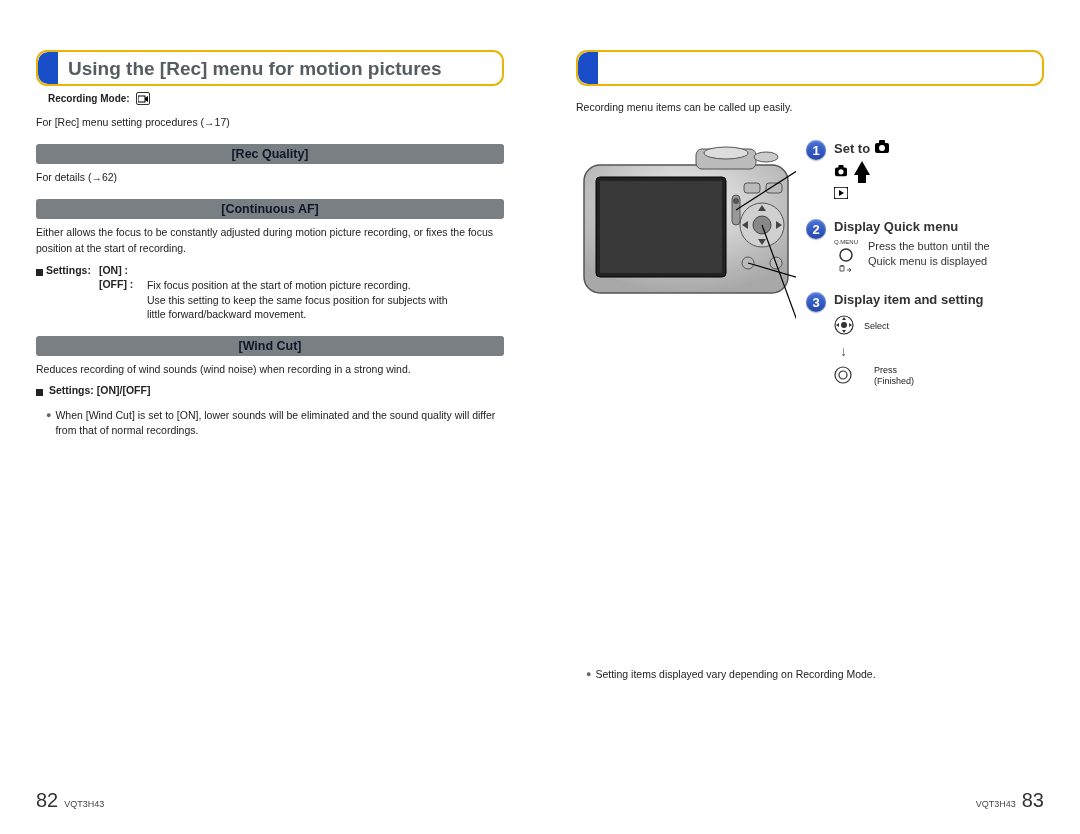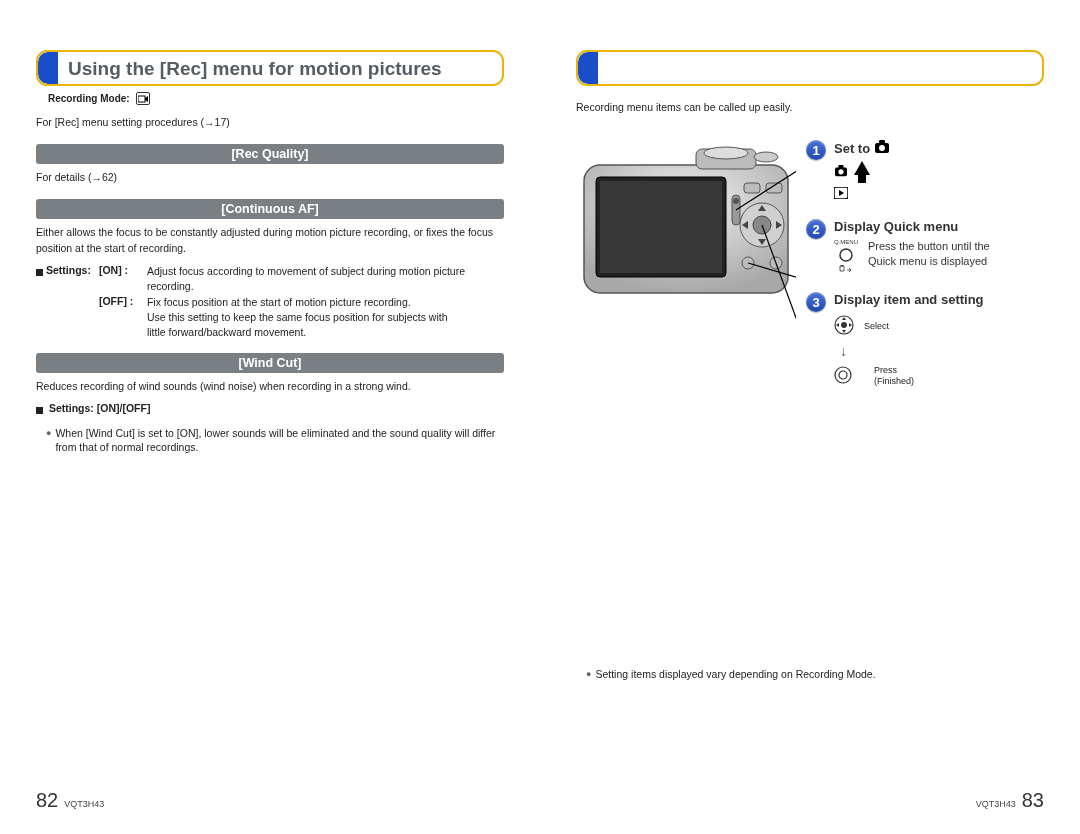--- a/index.html
+++ b/index.html
@@ -61,21 +61,21 @@
     width: 14px; height: 13px;
     border: 1px solid #333; border-radius: 2px;
     display: flex; align-items: center; justify-content: center;
     font-size: 8px;
   }
 
   .body-text { font-size: 10.5px; line-height: 1.45; margin: 6px 0; }
 
   .section-bar {
     background: #7a7f83;
-    color: #ffffff;
+    color: #0f172a;
     font-weight: bold;
     font-size: 12.5px;
     text-align: center;
     padding: 3px 0;
     border-radius: 3px;
     margin-top: 14px;
     margin-bottom: 6px;
   }
 
   .settings-row { display: flex; gap: 6px; font-size: 10.5px; margin-top: 8px; }
@@ -175,21 +175,20 @@
     <p class="body-text">For details (→62)</p>
 
     <div class="section-bar">[Continuous AF]</div>
     <p class="body-text">Either allows the focus to be constantly adjusted during motion picture recording, or fixes the focus position at the start of recording.</p>
 
     <div class="settings-row">
       <span><span class="sq-bullet"></span><span class="settings-label">Settings:</span></span>
       <div class="onoff-block">
         <div class="onoff-item">
           <span class="onoff-key">[ON]  :</span>
-          <span class="onoff-val">Adjust focus according to movement of subject during motion picture recording.</span>
         </div>
         <div class="onoff-item">
           <span class="onoff-key">[OFF] :</span>
           <span class="onoff-val" style="white-space:pre-line;">Fix focus position at the start of motion picture recording.
 Use this setting to keep the same focus position for subjects with little forward/backward movement.</span>
         </div>
       </div>
     </div>
 
     <div class="section-bar">[Wind Cut]</div>

